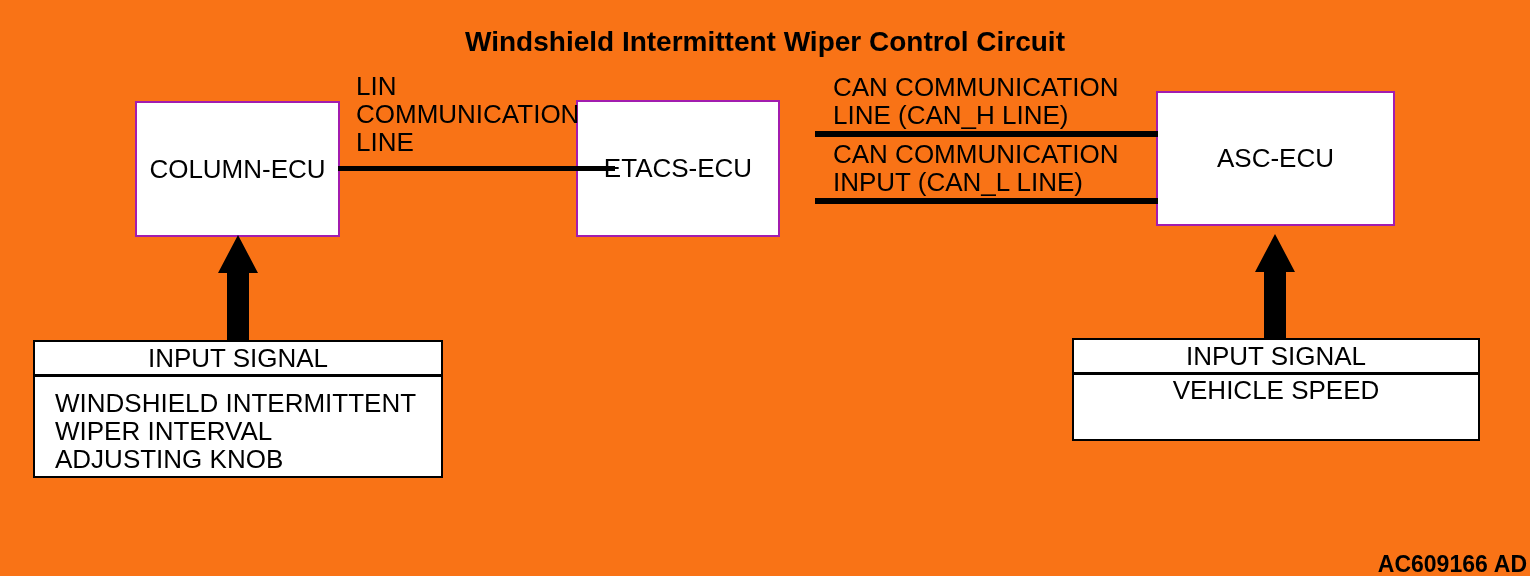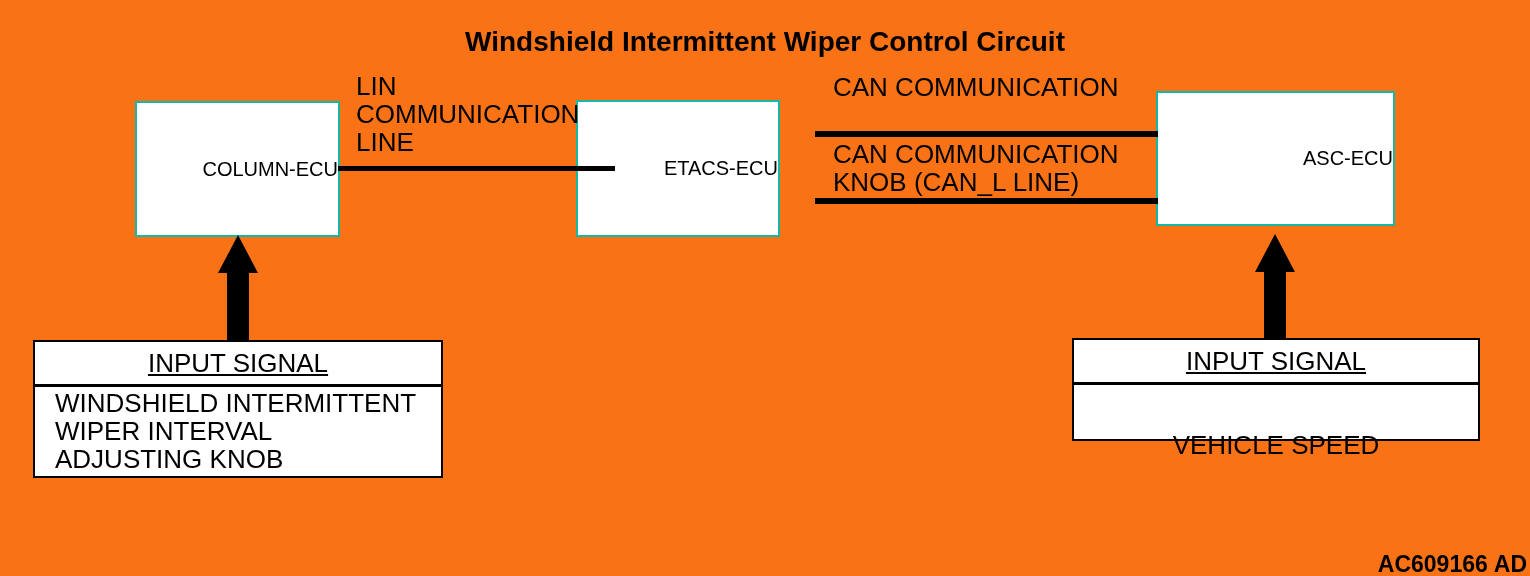--- a/index.html
+++ b/index.html
@@ -24,26 +24,26 @@
     width: 1530px;
     text-align: center;
     font-size: 28px;
     font-weight: bold;
     line-height: 34px;
     white-space: nowrap;
   }
 
   .ecu-box {
     box-sizing: border-box;
-    border: 2px solid #14b8a6;
+    border: 2px solid #a21caf;
     background: #ffffff;
     display: flex;
     align-items: center;
-    justify-content: flex-end;
-    font-size: 20px;
+    justify-content: center;
+    font-size: 26px;
     white-space: nowrap;
   }
   #box-column { left: 135px; top: 101px; width: 205px; height: 136px; }
   #box-etacs  { left: 576px; top: 100px; width: 204px; height: 137px; }
   #box-asc    { left: 1156px; top: 91px; width: 239px; height: 135px; }
 
   .bus-line { background: #000000; }
   #lin-line   { left: 338px; top: 166px; width: 277px; height: 5px; }
   #can-h-line { left: 815px; top: 131px; width: 343px; height: 6px; }
   #can-l-line { left: 815px; top: 198px; width: 343px; height: 6px; }
@@ -66,38 +66,37 @@
     box-sizing: border-box;
     border: 2px solid #000000;
     background: #ffffff;
   }
   #input-left  { left: 33px;  top: 340px; width: 410px; height: 138px; }
   #input-right { left: 1072px; top: 338px; width: 408px; height: 103px; }
 
   .input-header {
     box-sizing: border-box;
     border-bottom: 3px solid #000000;
-    height: 45px;
+    height: 35px;
     display: flex;
     align-items: center;
     justify-content: center;
     font-size: 26px;
     white-space: nowrap;
-    text-decoration: underline;
   }
   .input-body-lines {
-    padding: 2px 0 0 20px;
+    padding: 12px 0 0 20px;
     font-size: 26px;
     line-height: 28px;
   }
   .input-body-lines span { display: block; white-space: nowrap; }
   .input-body-center {
     height: 76px;
     display: flex;
-    align-items: flex-end;
+    align-items: flex-start;
     justify-content: center;
     font-size: 26px;
     white-space: nowrap;
   }
 
   .figure-code {
     right: 3px;
     top: 551px;
     font-size: 23px;
     font-weight: bold;
@@ -126,24 +125,25 @@
   <div class="abs bus-line" id="can-h-line"></div>
   <div class="abs bus-line" id="can-l-line"></div>
 
   <div class="abs link-label" id="lin-label">
     <span>LIN</span>
     <span>COMMUNICATION</span>
     <span>LINE</span>
   </div>
   <div class="abs link-label" id="can-h-label">
     <span>CAN COMMUNICATION</span>
+    <span>LINE (CAN_H LINE)</span>
   </div>
   <div class="abs link-label" id="can-l-label">
     <span>CAN COMMUNICATION</span>
-    <span>KNOB (CAN_L LINE)</span>
+    <span>INPUT (CAN_L LINE)</span>
   </div>
 
   <svg class="abs arrow-svg" id="arrow-left" width="40" height="107" viewBox="0 0 40 107">
     <polygon points="20,0 40,38 31,38 31,107 9,107 9,38 0,38" fill="#000000"></polygon>
   </svg>
   <svg class="abs arrow-svg" id="arrow-right" width="40" height="106" viewBox="0 0 40 106">
     <polygon points="20,0 40,38 31,38 31,106 9,106 9,38 0,38" fill="#000000"></polygon>
   </svg>
 
   <div class="abs input-box" id="input-left">

